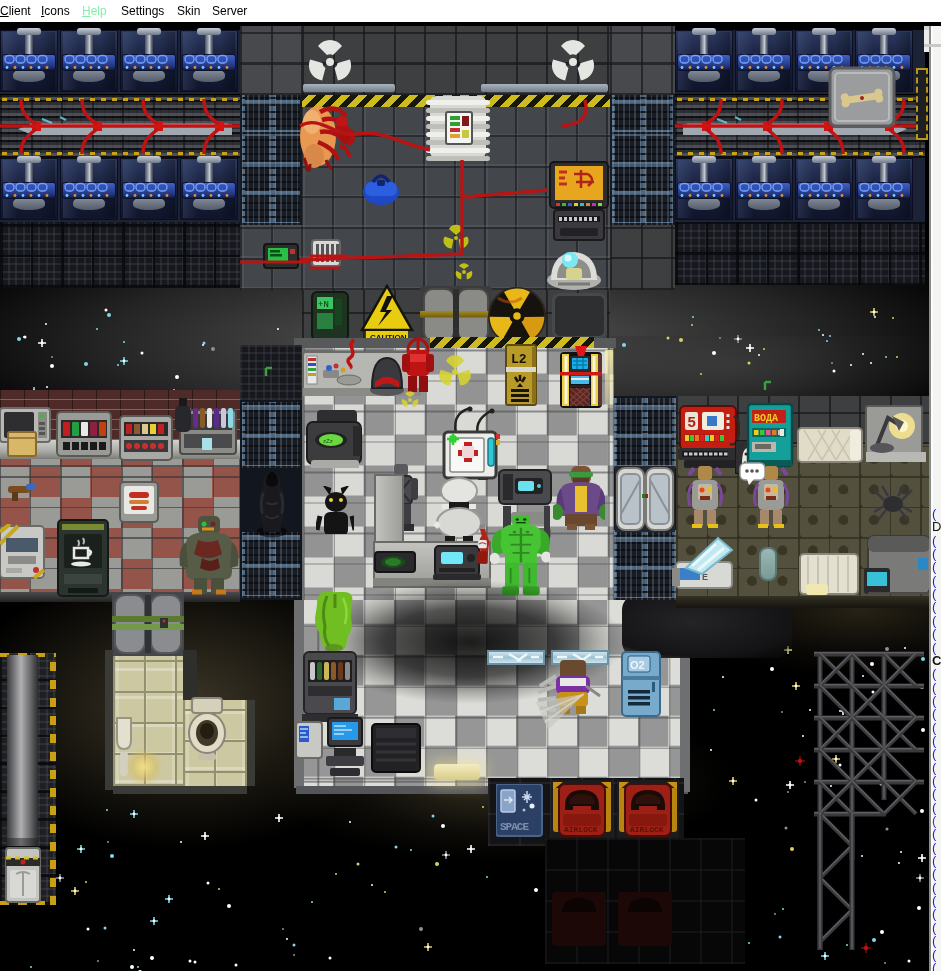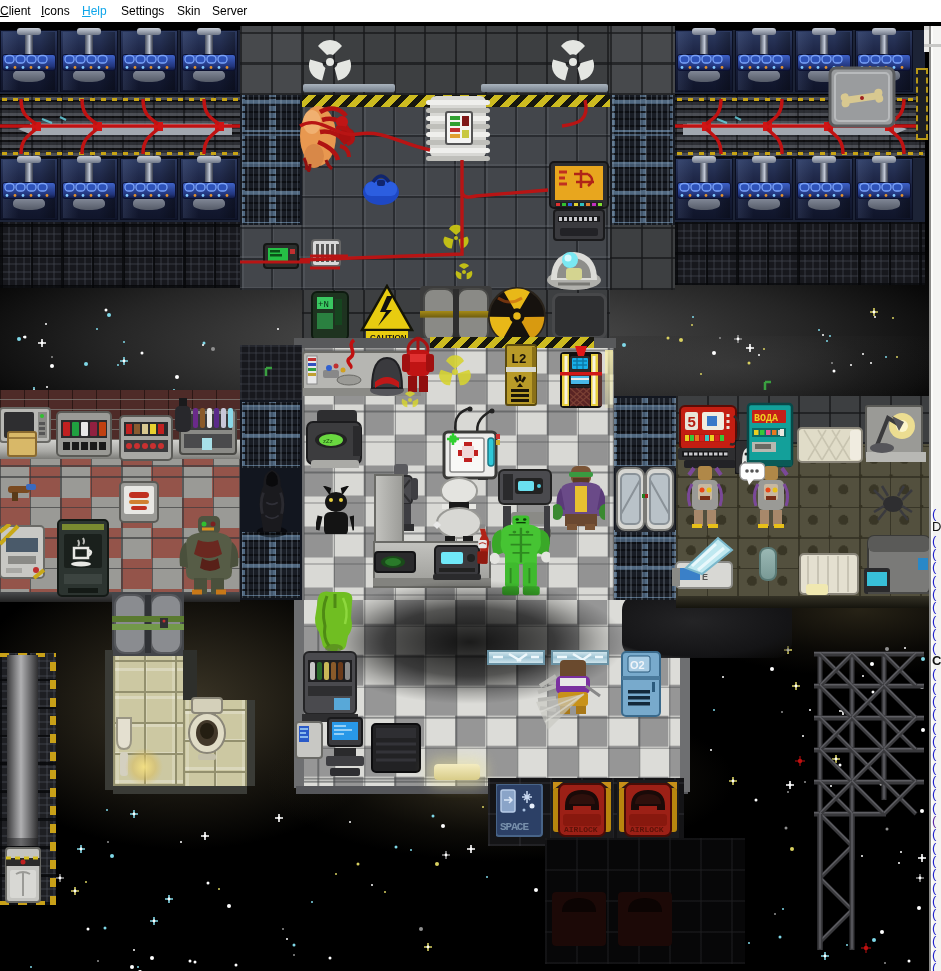--- a/index.html
+++ b/index.html
@@ -1,16 +1,16 @@
 <!DOCTYPE html>
 <html><head><meta charset="utf-8"><style>html,body{margin:0;padding:0;background:#000;width:941px;height:971px;overflow:hidden;font-family:"Liberation Sans",sans-serif;} div{position:absolute;box-sizing:border-box;}</style></head><body>
 <div style="position:absolute;left:0px;top:0px;width:941px;height:22px;background:#ffffff;"></div>
 <div style="position:absolute;left:0px;top:4px;width:60px;height:16px;font-size:12px;color:#000;white-space:nowrap;"><u>C</u>lient</div>
 <div style="position:absolute;left:41px;top:4px;width:60px;height:16px;font-size:12px;color:#000;white-space:nowrap;"><u>I</u>cons</div>
-<div style="position:absolute;left:82px;top:4px;width:60px;height:16px;font-size:12px;color:#0ea5e9;white-space:nowrap;"><u>H</u>elp</div>
+<div style="position:absolute;left:82px;top:4px;width:60px;height:16px;font-size:12px;color:#86efac;white-space:nowrap;"><u>H</u>elp</div>
 <div style="position:absolute;left:121px;top:4px;width:60px;height:16px;font-size:12px;color:#000;white-space:nowrap;">Settings</div>
 <div style="position:absolute;left:177px;top:4px;width:60px;height:16px;font-size:12px;color:#000;white-space:nowrap;">Skin</div>
 <div style="position:absolute;left:212px;top:4px;width:60px;height:16px;font-size:12px;color:#000;white-space:nowrap;">Server</div>
 <div style="position:absolute;left:0px;top:26px;width:929px;height:945px;background:#000;overflow:hidden;"></div>
 <div style="position:absolute;left:0px;top:250px;width:929px;height:210px;background:radial-gradient(ellipse 640px 150px at 460px 92px,rgba(100,100,100,.88),rgba(62,62,62,.6) 55%,rgba(30,30,30,.3) 80%,transparent 100%);"></div>
 <div style="position:absolute;left:0px;top:540px;width:420px;height:330px;background:radial-gradient(ellipse 265px 170px at 185px 165px,rgba(80,72,52,.75),rgba(45,40,28,.4) 60%,transparent 85%);"></div>
 <div style="position:absolute;left:250px;top:700px;width:520px;height:180px;background:radial-gradient(ellipse 260px 90px at 250px 80px,rgba(90,80,55,.6),rgba(40,36,24,.3) 60%,transparent 90%);"></div>
 <div style="position:absolute;left:680px;top:560px;width:249px;height:130px;background:radial-gradient(ellipse 200px 70px at 180px 50px,rgba(70,62,40,.55),rgba(35,30,20,.3) 60%,transparent 95%);"></div>
 <div style="position:absolute;left:610px;top:336px;width:319px;height:110px;background:radial-gradient(ellipse 240px 70px at 120px 30px,rgba(66,66,66,.5),rgba(40,40,40,.25) 60%,transparent 95%);"></div>
 <svg style="position:absolute;left:0px;top:26px;" width="929" height="945" viewBox="0 0 929 945">

